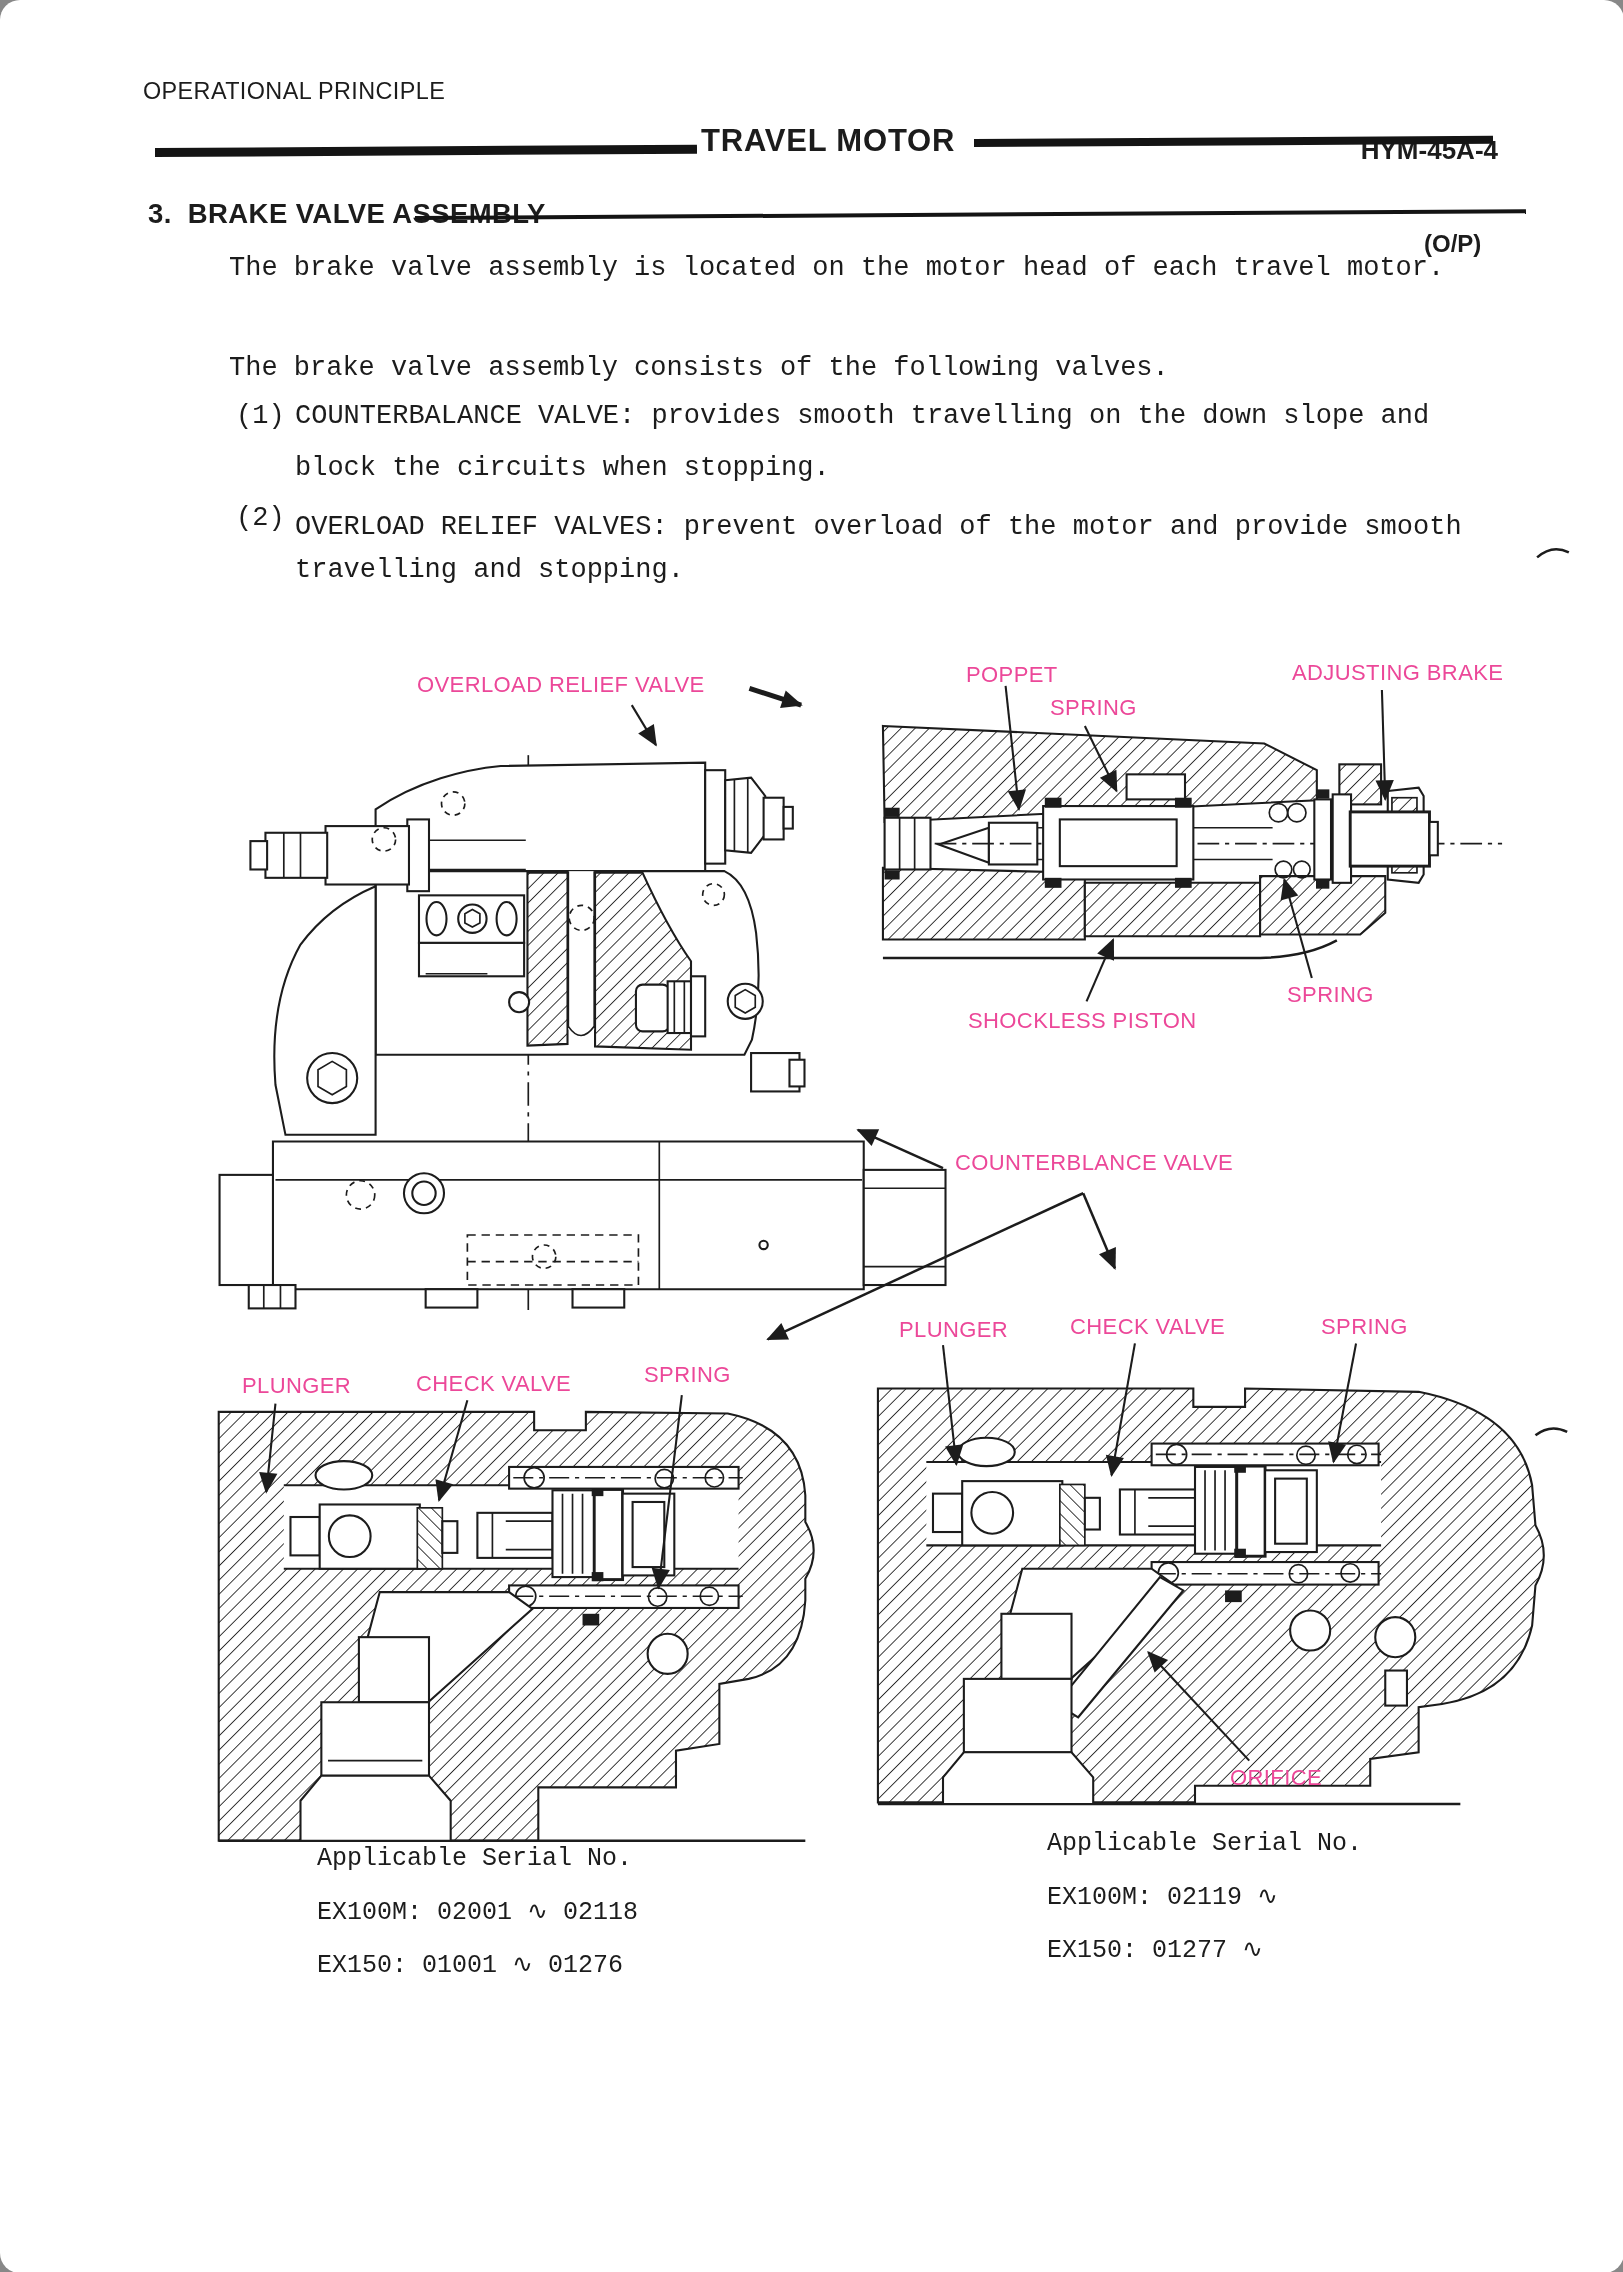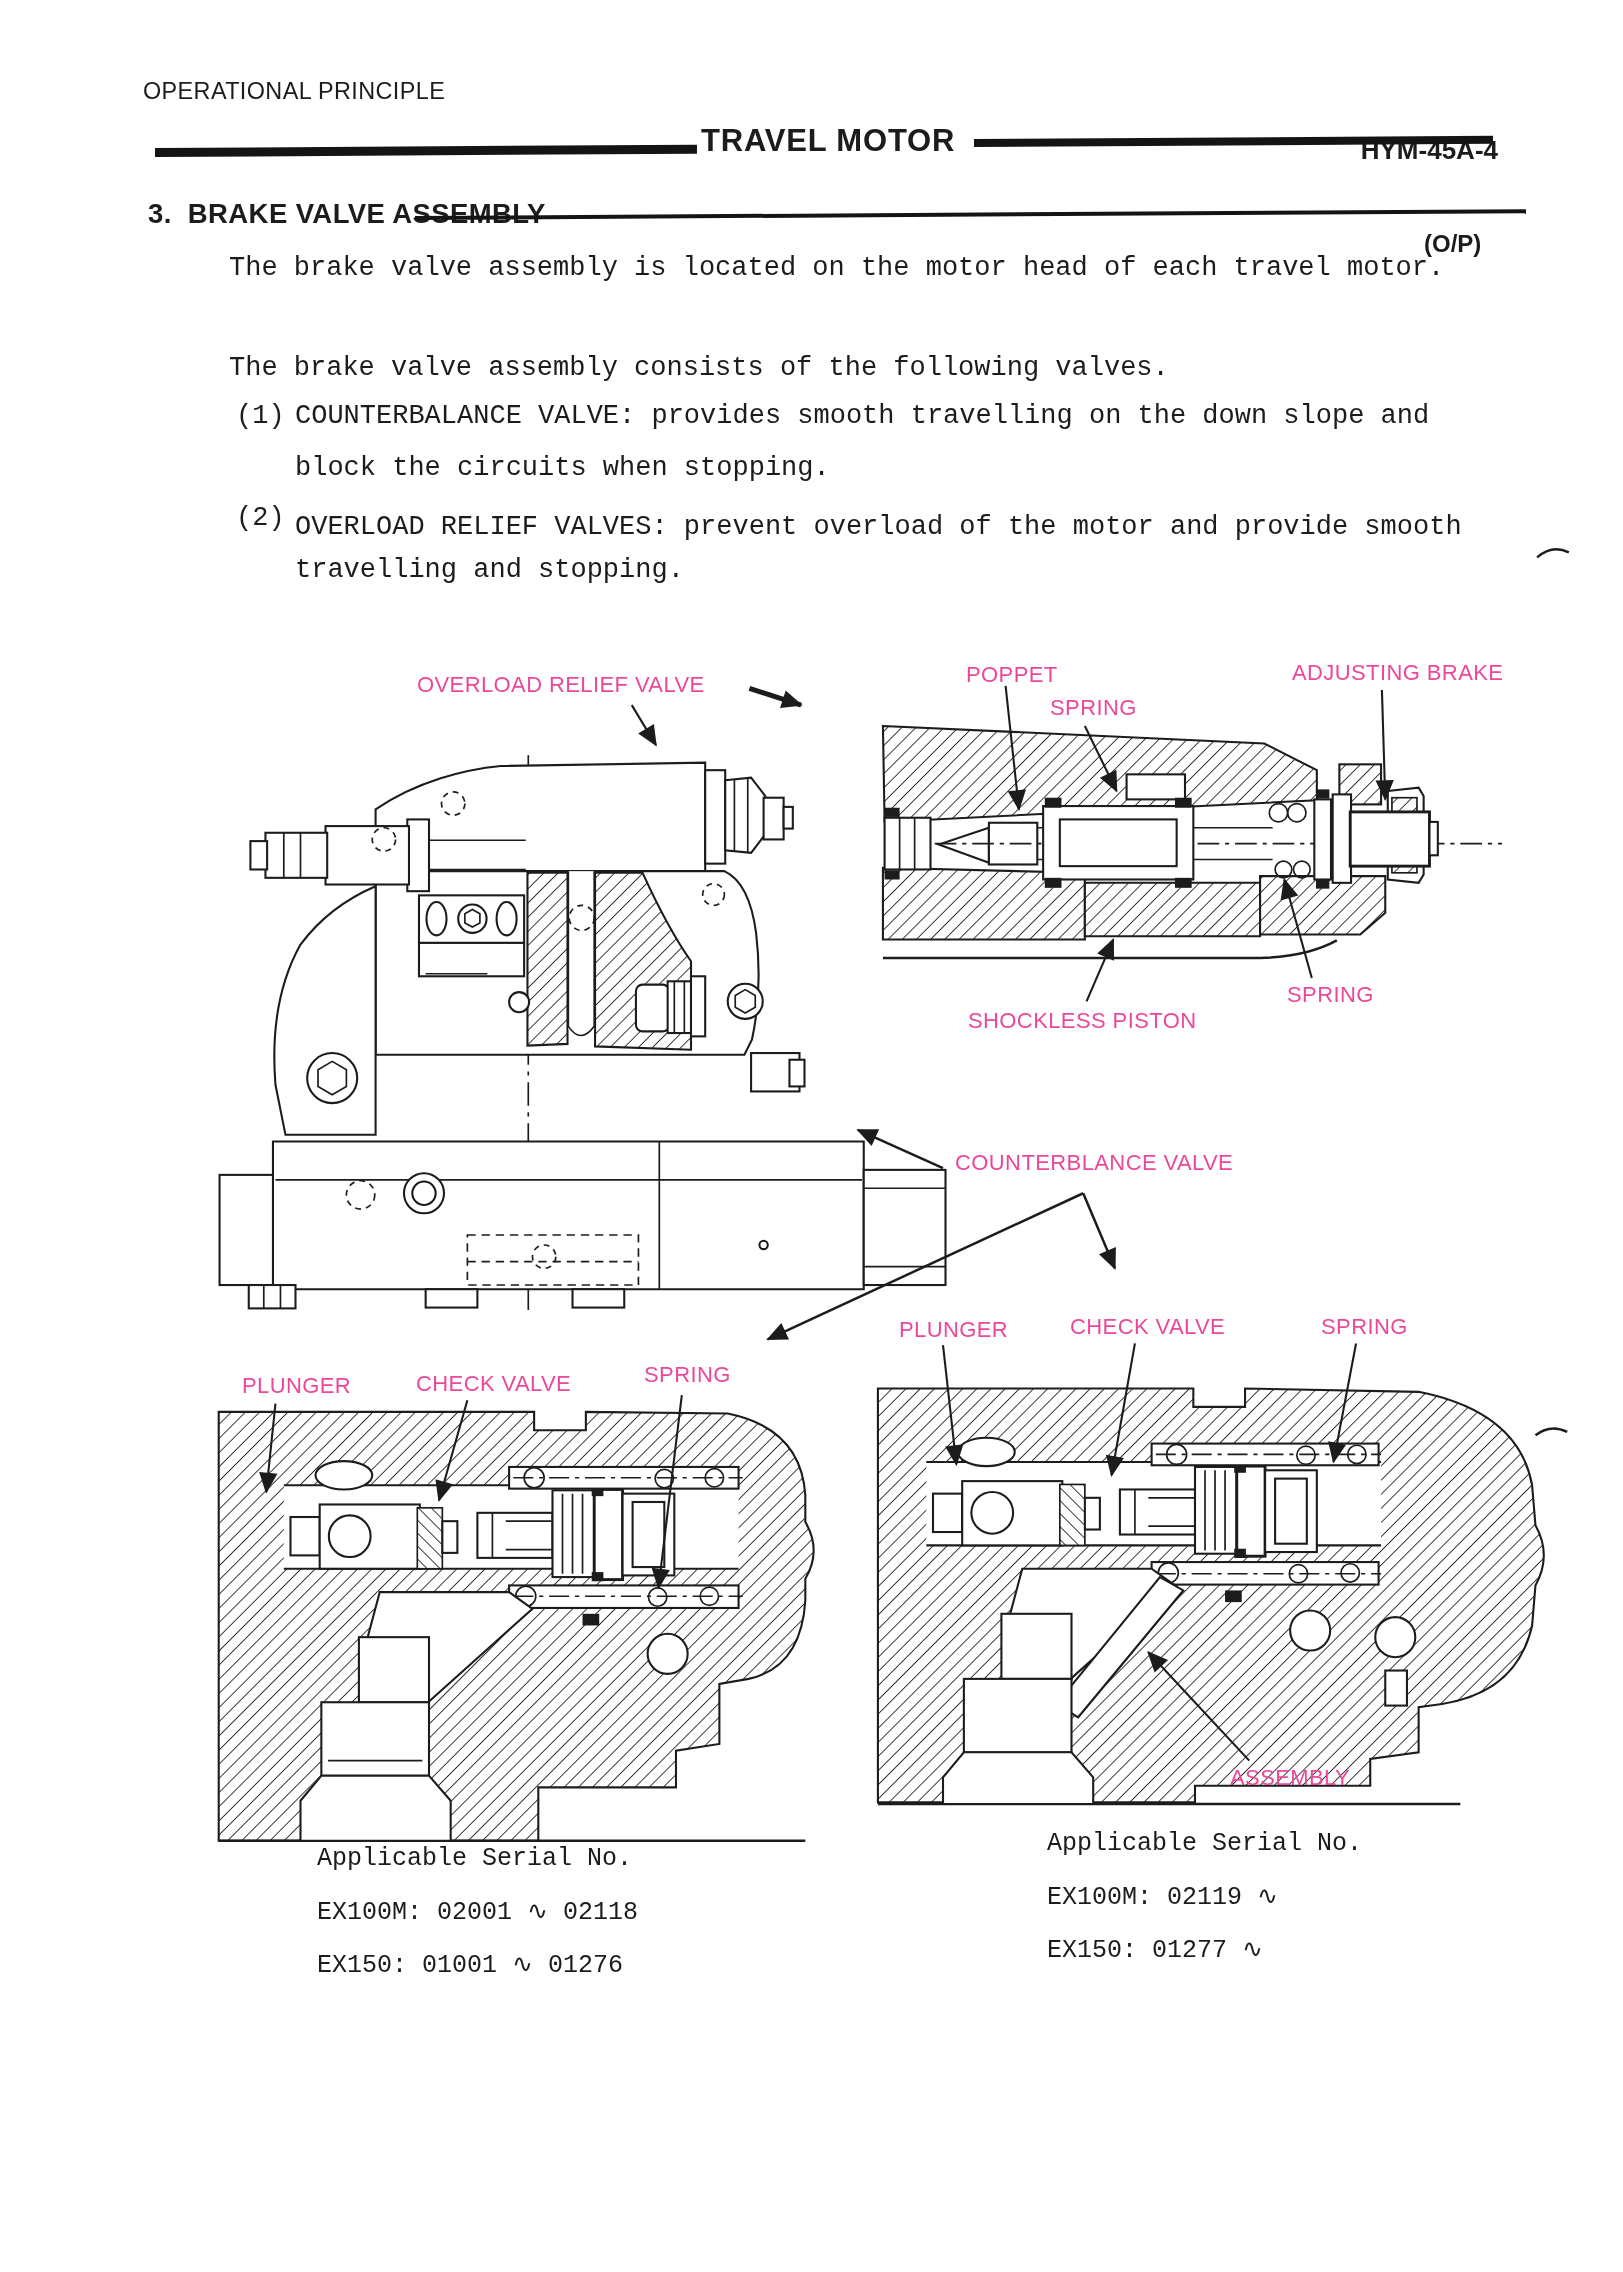--- a/index.html
+++ b/index.html
@@ -1,17 +1,17 @@
 <!DOCTYPE html>
 <html style="font-size:13.3px"><head>
 <meta charset="utf-8">
 <style>
   html,body{margin:0;padding:0;background:#888;}
   .page{position:relative;width:1624px;height:2273px;background:#ffffff;overflow:hidden;
-        font-family:"Liberation Mono","DejaVu Sans Mono",monospace;color:#1c1c1c;}
+        font-family:"Liberation Mono","DejaVu Sans Mono",monospace;color:#1c1c1c;border-radius:20px;}
   .abs{position:absolute;white-space:pre;}
   .sans{font-family:"Liberation Sans","DejaVu Sans",sans-serif;}
   .hdr-left{left:143px;top:78px;font-size:23.4px;letter-spacing:0.4px;}
   .hdr-right{right:126px;top:73px;font-size:26px;font-weight:700;text-align:right;margin-left:44px;}
   .hdr-right .sub{font-size:24px;padding-right:16.7px;margin-top:1.7px;}
   .banner-text{left:701px;top:123px;width:234px;text-align:center;font-size:31px;font-weight:700;letter-spacing:0.8px;}
   .rule{position:absolute;background:#141414;transform:rotate(-0.35deg);transform-origin:left center;}
   .sec-head{left:148px;top:198px;font-size:27.5px;font-weight:700;letter-spacing:0.4px;}
   .bodyline{font-size:27px;}
   .lbl{position:absolute;white-space:pre;font-family:"Liberation Sans","DejaVu Sans",sans-serif;
@@ -273,21 +273,21 @@
   <div class="lbl" style="left:1292px;top:660px;">ADJUSTING BRAKE</div>
   <div class="lbl" style="left:968px;top:1008px;">SHOCKLESS PISTON</div>
   <div class="lbl" style="left:1287px;top:982px;">SPRING</div>
   <div class="lbl" style="left:955px;top:1150px;font-size:22px;">COUNTERBLANCE VALVE</div>
   <div class="lbl" style="left:242px;top:1373px;">PLUNGER</div>
   <div class="lbl" style="left:416px;top:1371px;">CHECK VALVE</div>
   <div class="lbl" style="left:644px;top:1362px;">SPRING</div>
   <div class="lbl" style="left:899px;top:1317px;">PLUNGER</div>
   <div class="lbl" style="left:1070px;top:1314px;">CHECK VALVE</div>
   <div class="lbl" style="left:1321px;top:1314px;">SPRING</div>
-  <div class="lbl" style="left:1230px;top:1765px;">ASSEMBLY</div>
+  <div class="lbl" style="left:1230px;top:1765px;">ORIFICE</div>
 
   <div class="serial" style="left:317px;top:1844px;">
     <div>Applicable Serial No.</div>
     <div class="sline">EX100M: 02001 ∿ 02118</div>
     <div class="sline">EX150:  01001 ∿ 01276</div>
   </div>
   <div class="serial" style="left:1047px;top:1829px;">
     <div>Applicable Serial No.</div>
     <div class="sline">EX100M: 02119 ∿</div>
     <div class="sline">EX150:  01277 ∿</div>

